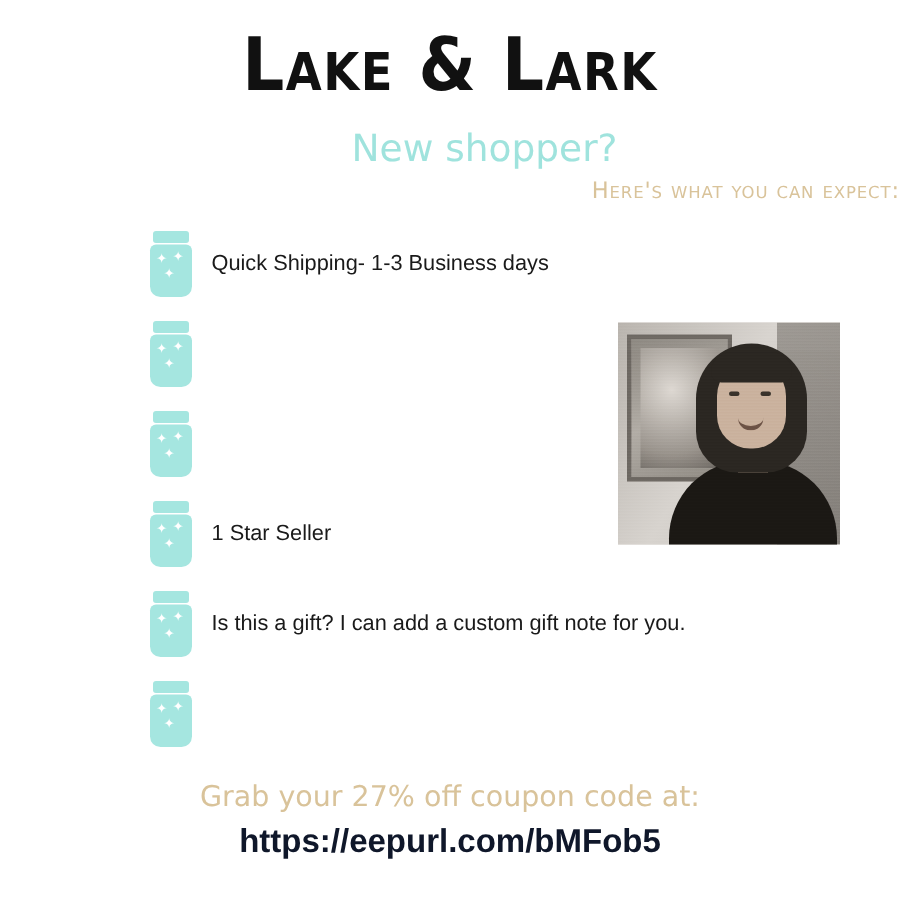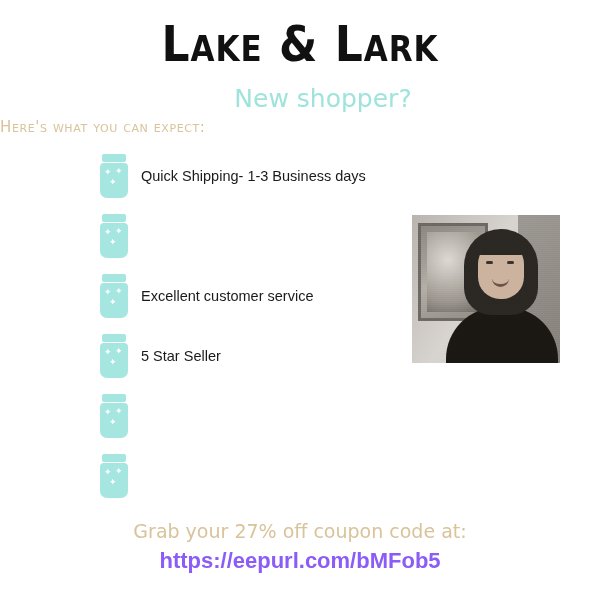--- a/index.html
+++ b/index.html
@@ -45,21 +45,21 @@
     font-size: 25px;
     color: #9fe3dd;
     font-weight: normal;
     padding-left: 23px;
   }
   .tagline {
     position: absolute;
     top: 118px;
     left: 0;
     width: 600px;
-    text-align: left;
+    text-align: right;
     font-family: "DejaVu Sans", sans-serif;
     font-size: 15px;
     color: #d9c39a;
     font-variant: small-caps;
     letter-spacing: 0.6px;
   }
 
   
   .list {
     position: absolute;
@@ -238,21 +238,21 @@
   }
   .url {
     position: absolute;
     top: 548px;
     left: 0;
     width: 600px;
     text-align: center;
     font-family: "Liberation Sans", sans-serif;
     font-size: 22px;
     font-weight: bold;
-    color: #8b5cf6;
+    color: #0f172a;
   }
 </style>
 </head>
 <body>
 
 <div class="page">
 
   <div class="brand-title">Lake &amp; Lark</div>
   <div class="subtitle">New shopper?</div>
   <div class="tagline">Here's what you can expect:</div>
@@ -281,42 +281,42 @@
     </div>
 
     <div class="row">
       <div class="jar">
         <div class="lid"></div>
           <div class="body"></div>
         <span class="star s1">✦</span>
           <span class="star s2">✦</span>
           <span class="star s3">✦</span>
       </div>
-      <div class="row-text">Excellent customer service</div>
-    </div>
-
-    <div class="row">
-      <div class="jar">
-        <div class="lid"></div>
-          <div class="body"></div>
-        <span class="star s1">✦</span>
-          <span class="star s2">✦</span>
-          <span class="star s3">✦</span>
-      </div>
-      <div class="row-text">5 Star Seller</div>
-    </div>
-
-    <div class="row">
-      <div class="jar">
-        <div class="lid"></div>
-          <div class="body"></div>
-        <span class="star s1">✦</span>
-          <span class="star s2">✦</span>
-          <span class="star s3">✦</span>
-      </div>
+    </div>
+
+    <div class="row">
+      <div class="jar">
+        <div class="lid"></div>
+          <div class="body"></div>
+        <span class="star s1">✦</span>
+          <span class="star s2">✦</span>
+          <span class="star s3">✦</span>
+      </div>
+      <div class="row-text">1 Star Seller</div>
+    </div>
+
+    <div class="row">
+      <div class="jar">
+        <div class="lid"></div>
+          <div class="body"></div>
+        <span class="star s1">✦</span>
+          <span class="star s2">✦</span>
+          <span class="star s3">✦</span>
+      </div>
+      <div class="row-text">Is this a gift?  I can add a custom gift note for you.</div>
     </div>
 
     <div class="row">
       <div class="jar">
         <div class="lid"></div>
           <div class="body"></div>
         <span class="star s1">✦</span>
           <span class="star s2">✦</span>
           <span class="star s3">✦</span>
       </div>

